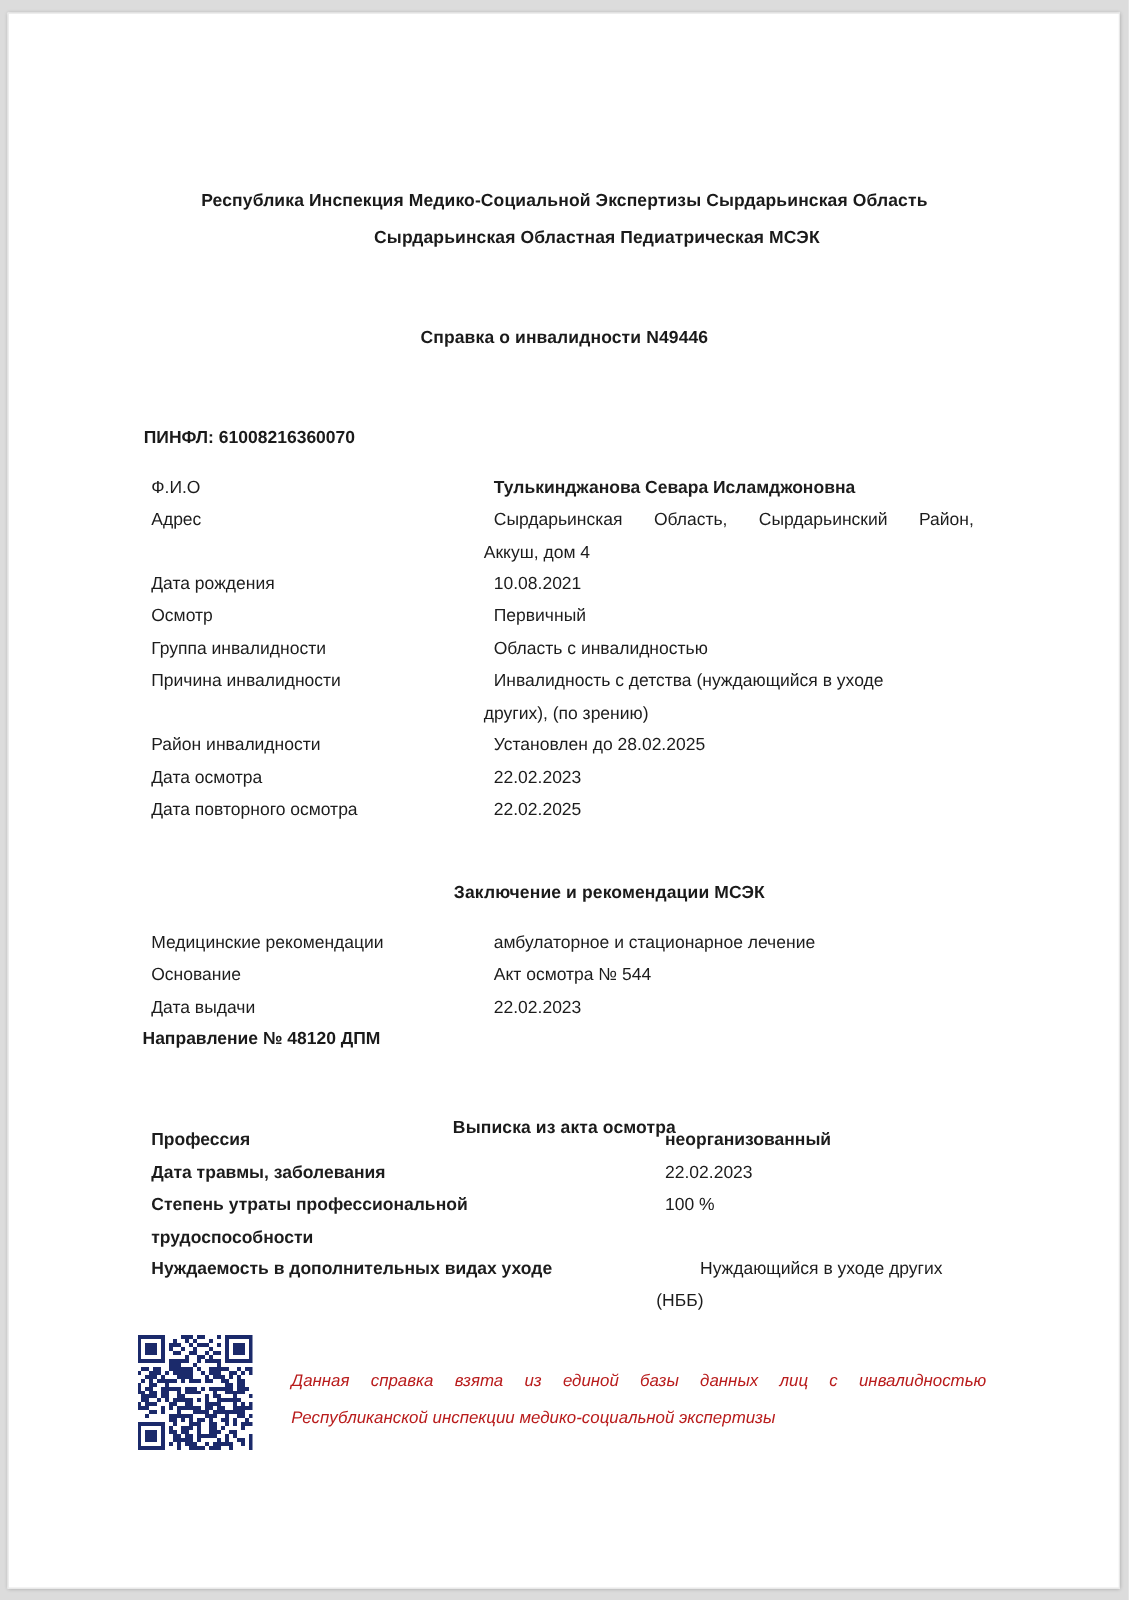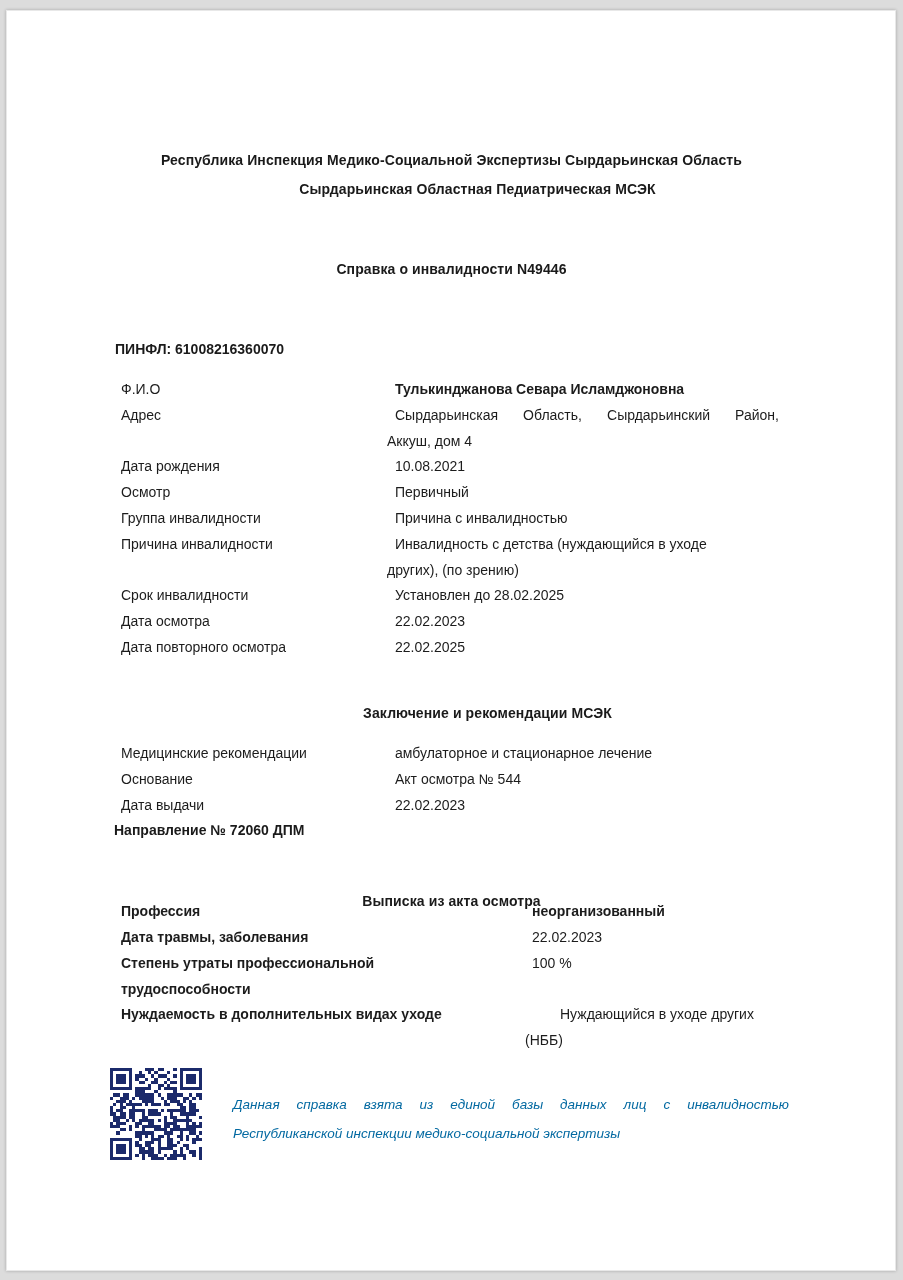--- a/index.html
+++ b/index.html
@@ -64,21 +64,21 @@
       left: 110px;
       top: 1066px;
       width: 92px;
       height: 96px;
     }
     .footer-text {
       position: absolute;
       left: 233px;
       font-size: 13.5px;
       font-style: italic;
-      color: #0369a1;
+      color: #b91c1c;
       white-space: nowrap;
     }
     .footer-just {
       width: 556px;
       text-align: justify;
       text-align-last: justify;
       white-space: normal;
     }
   </style>
 </head>
@@ -101,27 +101,27 @@
   <div class="val val-just" style="top:407px;">Сырдарьинская Область, Сырдарьинский Район,</div>
   <div class="val val-cont" style="top:433px;">Аккуш, дом 4</div>
 
   <div class="lbl" style="top:458px;">Дата  рождения</div>
   <div class="val" style="top:458px;">10.08.2021</div>
 
   <div class="lbl" style="top:484px;">Осмотр</div>
   <div class="val" style="top:484px;">Первичный</div>
 
   <div class="lbl" style="top:510px;">Группа  инвалидности</div>
-  <div class="val" style="top:510px;">Причина с инвалидностью</div>
+  <div class="val" style="top:510px;">Область с инвалидностью</div>
 
   <div class="lbl" style="top:536px;">Причина  инвалидности</div>
   <div class="val" style="top:536px;">Инвалидность с детства (нуждающийся в уходе</div>
   <div class="val val-cont" style="top:562px;">других), (по зрению)</div>
 
-  <div class="lbl" style="top:587px;">Срок  инвалидности</div>
+  <div class="lbl" style="top:587px;">Район  инвалидности</div>
   <div class="val" style="top:587px;">Установлен до 28.02.2025</div>
 
   <div class="lbl" style="top:613px;">Дата  осмотра</div>
   <div class="val" style="top:613px;">22.02.2023</div>
 
   <div class="lbl" style="top:639px;">Дата  повторного осмотра</div>
   <div class="val" style="top:639px;">22.02.2025</div>
 </div>
 
 <div>
@@ -129,21 +129,21 @@
 
   <div class="lbl" style="top:745px;">Медицинские  рекомендации</div>
   <div class="val" style="top:745px;">амбулаторное и стационарное лечение</div>
 
   <div class="lbl" style="top:771px;">Основание</div>
   <div class="val" style="top:771px;">Акт осмотра № 544</div>
 
   <div class="lbl" style="top:797px;">Дата  выдачи</div>
   <div class="val" style="top:797px;">22.02.2023</div>
 
-  <div class="abs bold" style="left:114px; top:822px; font-size:14px;">Направление  № 72060 ДПМ</div>
+  <div class="abs bold" style="left:114px; top:822px; font-size:14px;">Направление  № 48120 ДПМ</div>
 </div>
 
 <div>
   <div class="h-center title-line" style="top:893px;">Выписка  из акта осмотра</div>
 
   <div class="lbl x-lbl" style="top:903px;">Профессия</div>
   <div class="val x-val bold" style="top:903px;">неорганизованный</div>
 
   <div class="lbl x-lbl" style="top:929px;">Дата  травмы, заболевания</div>
   <div class="val x-val" style="top:929px;">22.02.2023</div>

